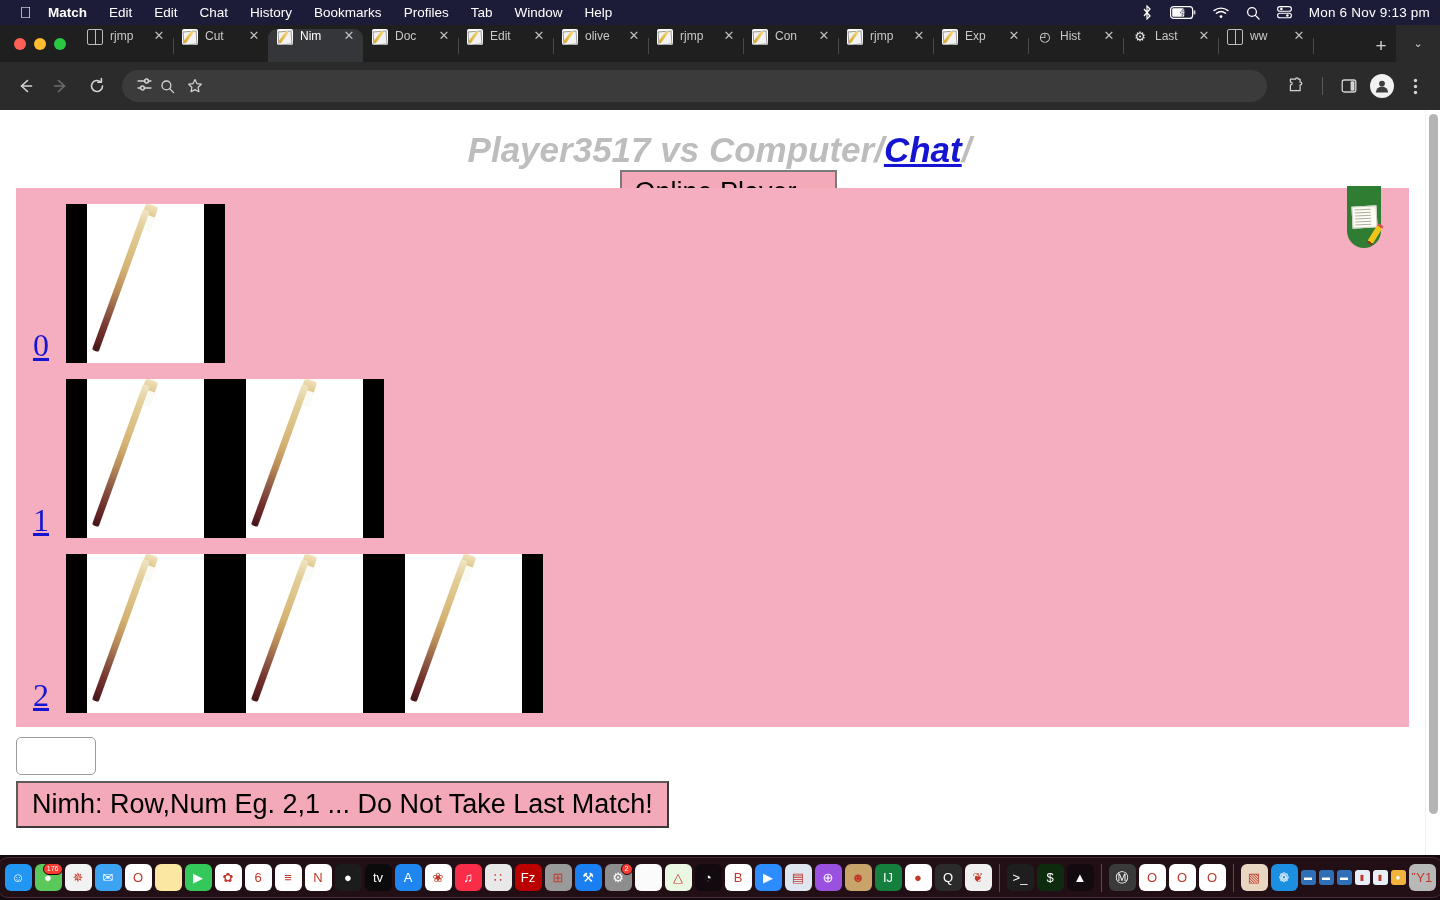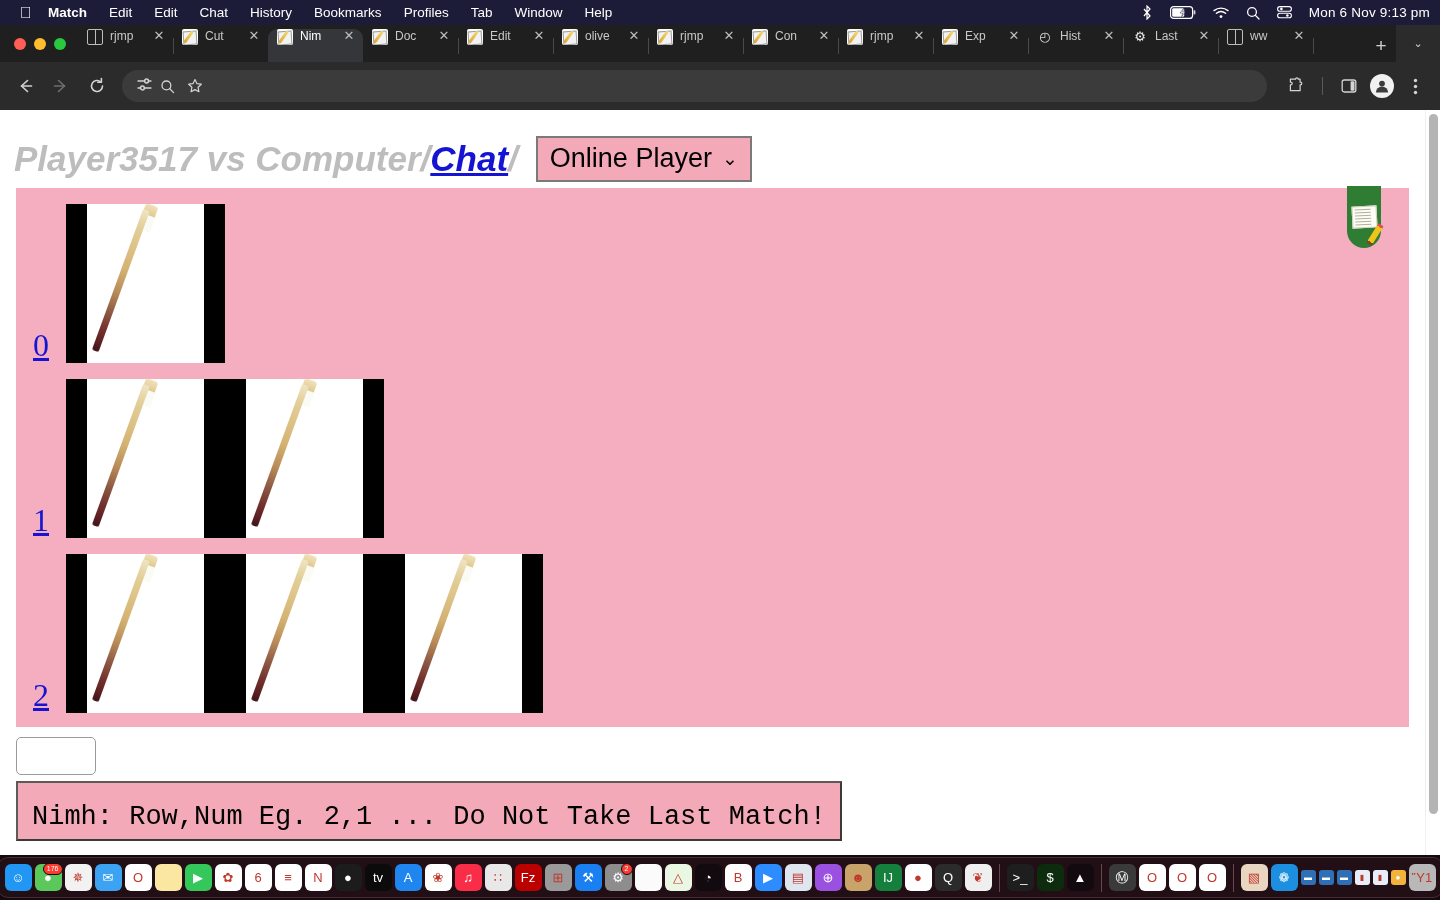--- a/index.html
+++ b/index.html
@@ -127,21 +127,21 @@
 
   
   .viewport {
     position: relative; width: 1440px; height: 760px; background: #ffffff;
     overflow: hidden;
   }
   .page { position: absolute; left: 0; top: 0; width: 1425px; height: 760px; background: #fff; }
 
   .title-line {
     display: flex; align-items: center;
-    padding: 20px 0 0 14px; height: 78px;
+    padding: 20px 0 0 14px; height: 78px; flex-direction: column;
   }
   .title-text {
     font-family: "Liberation Sans", sans-serif;
     font-style: italic; font-weight: bold;
     font-size: 35px; color: #bdbdbd; white-space: nowrap;
   }
   .title-text .chat { color: #1414d2; text-decoration: underline; }
   .select-box {
     margin-left: 18px;
     background: #f4a9b8; border: 2px solid #7a7a7a;
@@ -232,22 +232,22 @@
     width: 80px; height: 38px; border: 1.5px solid #9b9b9b;
     border-radius: 5px; background: #fff;
     font-size: 15px; padding: 0 6px; outline: none;
     font-family: "Liberation Sans", sans-serif;
   }
   .submit-row { padding: 6px 0 0 16px; }
   .nimh-submit {
     background: #f4a9b8; color: #000;
     border: 2px solid #5e5a58;
     border-right-color: #3c3a39; border-bottom-color: #3c3a39;
-    font-size: 27px; padding: 20px 14px 8px 14px;
-    font-family: Liberation Mono, monospace;
+    font-size: 27px; padding: 7px 14px 8px 14px;
+    font-family: Liberation Sans, sans-serif;
     line-height: 1.05;
   }
 
   
   .scrollbar {
     position: absolute; right: 0; top: 0; width: 15px; height: 760px;
     background: #ffffff; border-left: 1px solid #f0f0f0;
   }
   .scrollbar .thumb {
     position: absolute; left: 3px; top: 4px; width: 9px; height: 700px;

